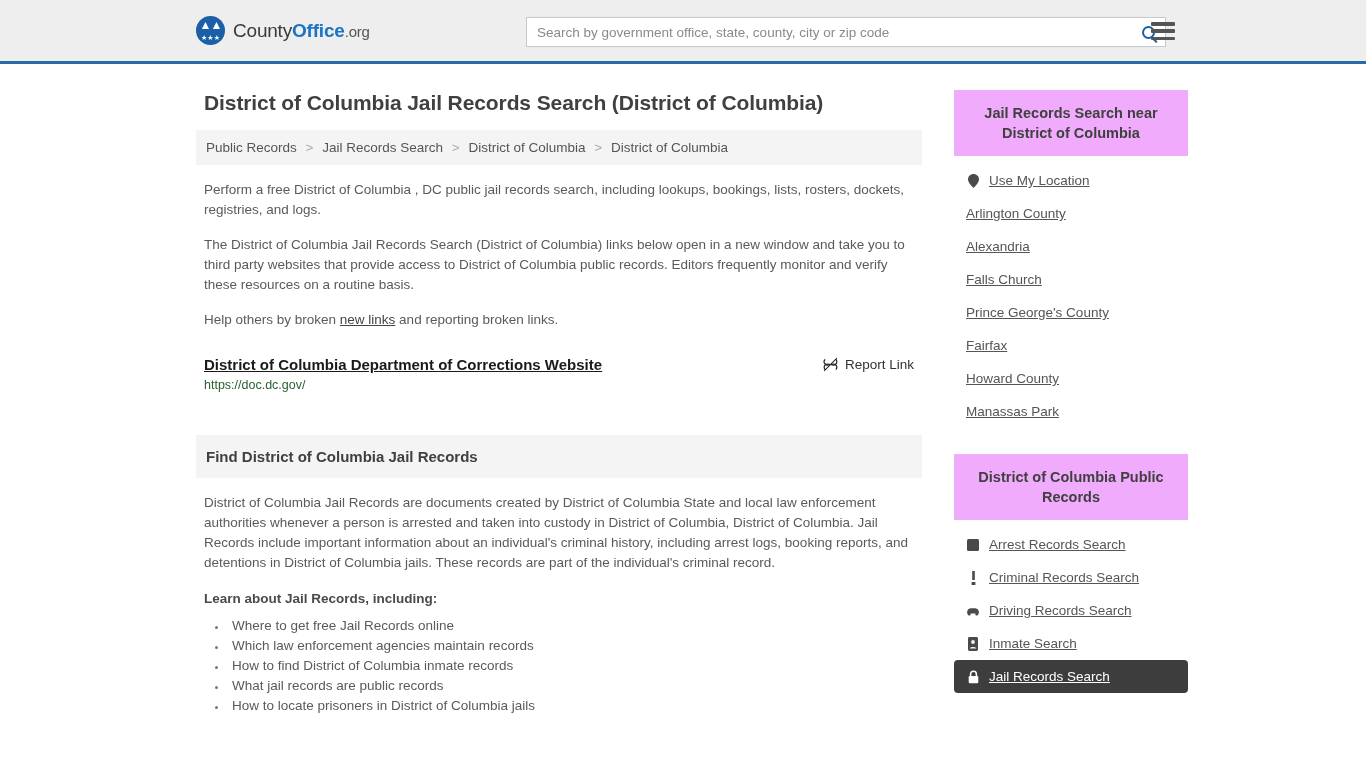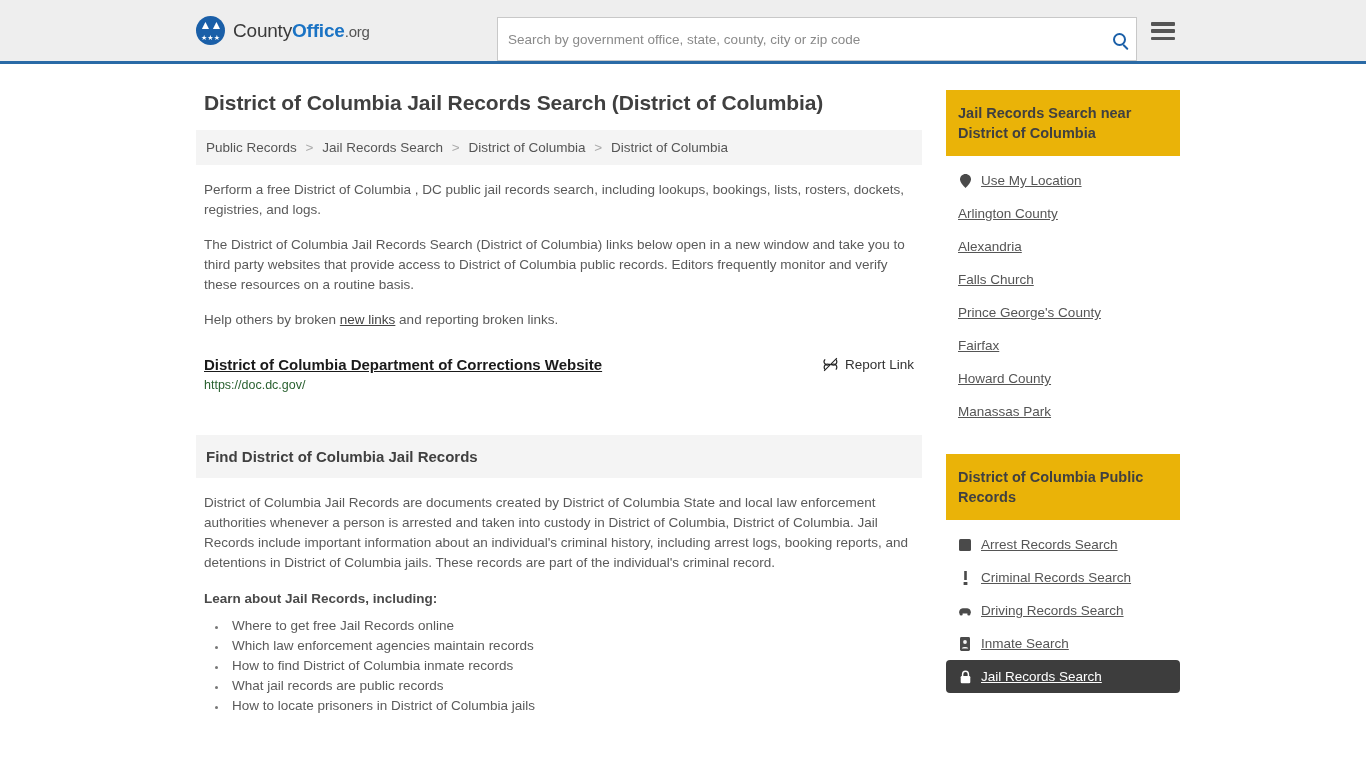--- a/index.html
+++ b/index.html
@@ -66,24 +66,24 @@
     color: #3a3a3a;
     letter-spacing: -0.2px;
     white-space: nowrap;
   }
   .brand-text .b { color: #1a73c4; font-weight: bold; }
   .brand-text .a { font-weight: normal; }
   .brand-text .tld { font-size: 15px; color: #555; }
 
   .search-wrap {
     position: absolute;
-    left: 497px;
+    left: 526px;
     top: 17px;
     width: 640px;
-    height: 44px;
+    height: 30px;
     background: #ffffff;
     border: 1px solid #c8c8c8;
     display: flex;
     align-items: center;
   }
   .search-input {
     flex: 1 1 auto;
     height: 100%;
     border: 0;
     outline: none;
@@ -134,21 +134,21 @@
     height: 3.5px;
     background: #555;
     border-radius: 1px;
   }
 
   
   .page {
     width: 1236px;
     padding: 0 196px;
     display: flex;
-    gap: 24px;
+    gap: 32px;
     align-items: flex-start;
   }
   .main-col { width: 726px; flex: 0 0 726px; }
   .side-col { width: 234px; flex: 0 0 234px; padding-top: 26px; }
 
   h1.page-title {
     font-size: 21px;
     font-weight: bold;
     color: #404040;
     margin: 27px 0 0 8px;
@@ -241,22 +241,23 @@
     font-size: 13.5px;
     color: #5a5a5a;
     line-height: 20px;
     padding-left: 4px;
   }
   ul.bullets li::marker { color: #777; font-size: 11px; }
 
   
   .panel { margin-bottom: 26px; }
   .panel-head {
-    background: #eab308;
+    background: #f0abfc;
     padding: 13px 12px;
+    text-align: center;
   }
   .panel-head h3 {
     font-size: 14.5px;
     font-weight: bold;
     color: #404040;
     line-height: 20px;
   }
   .panel-list { padding-top: 8px; }
 
   .panel-item {

